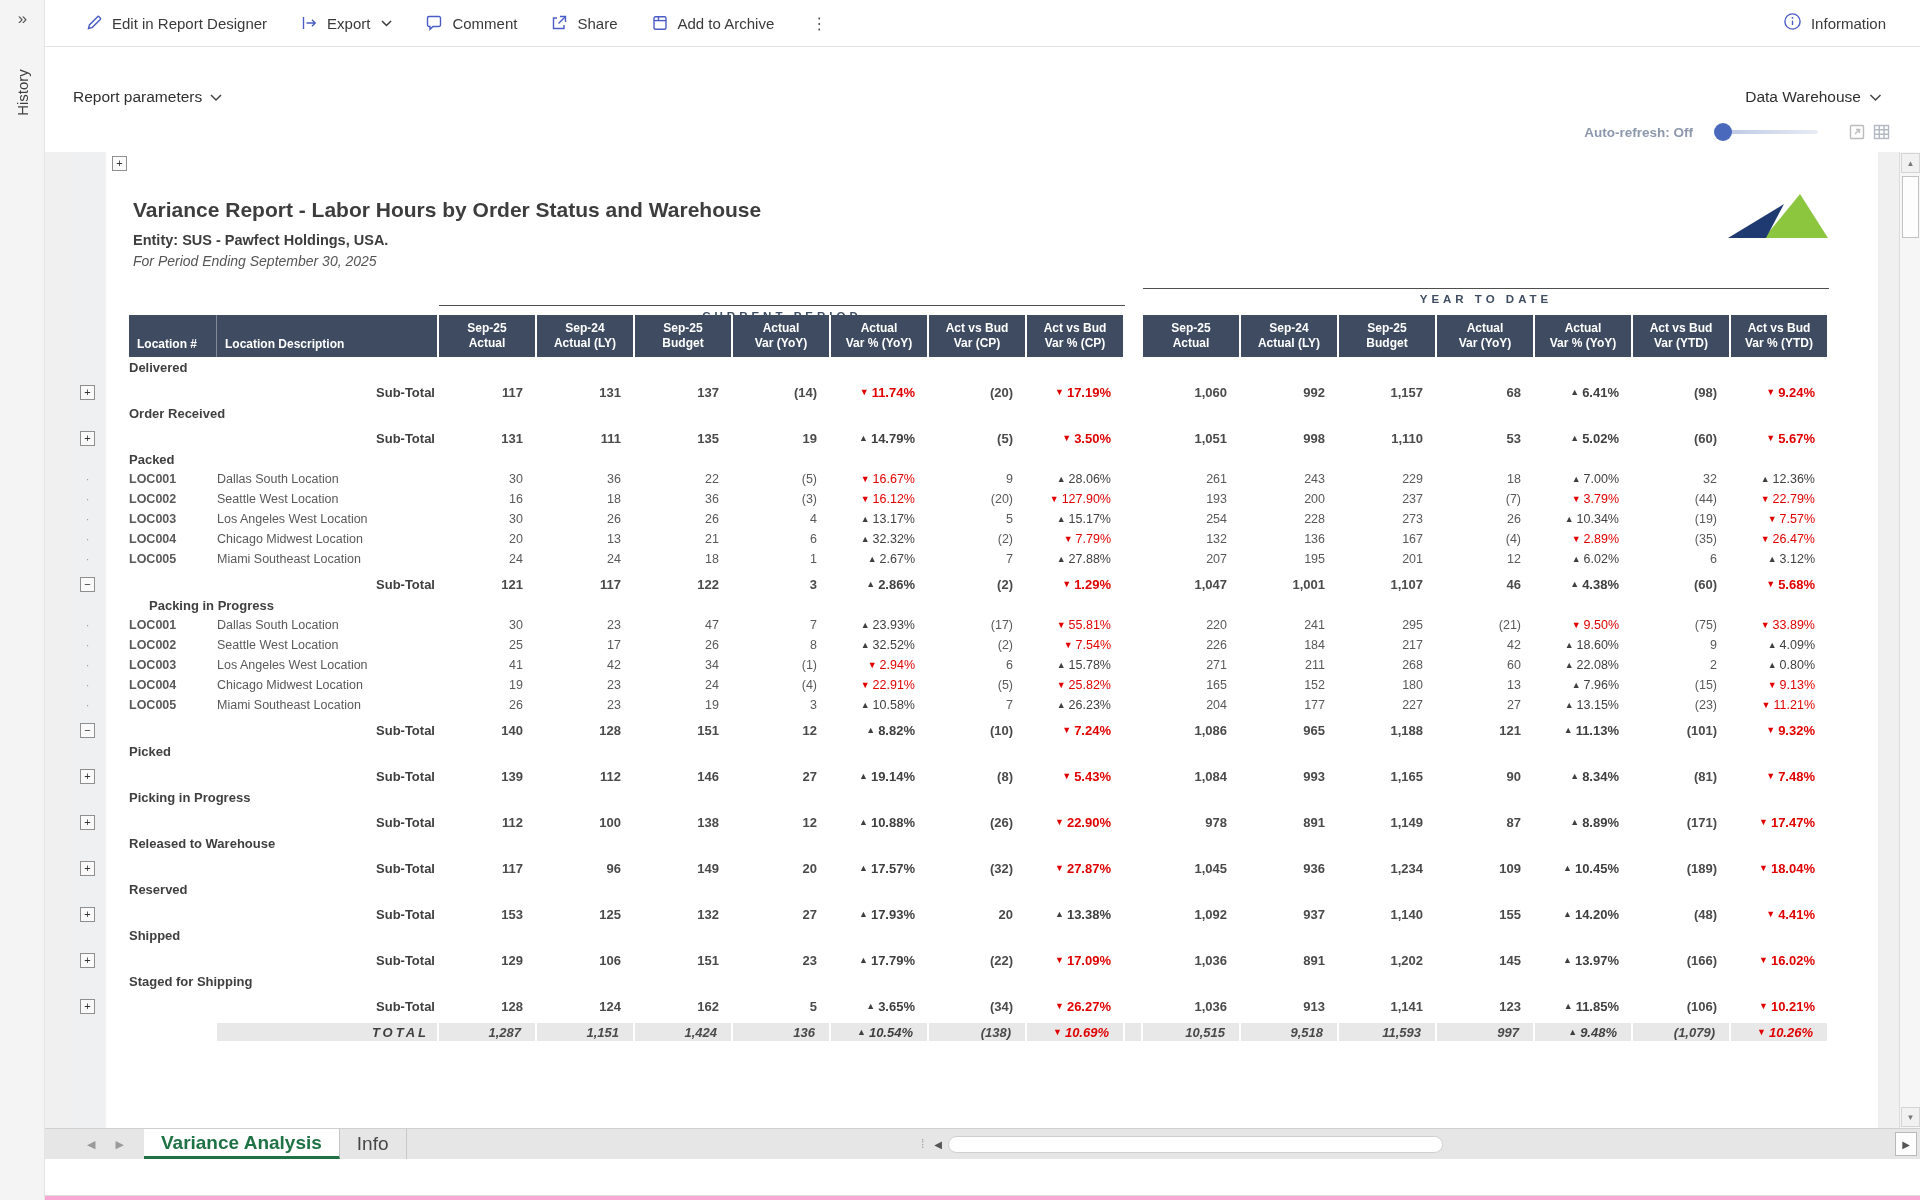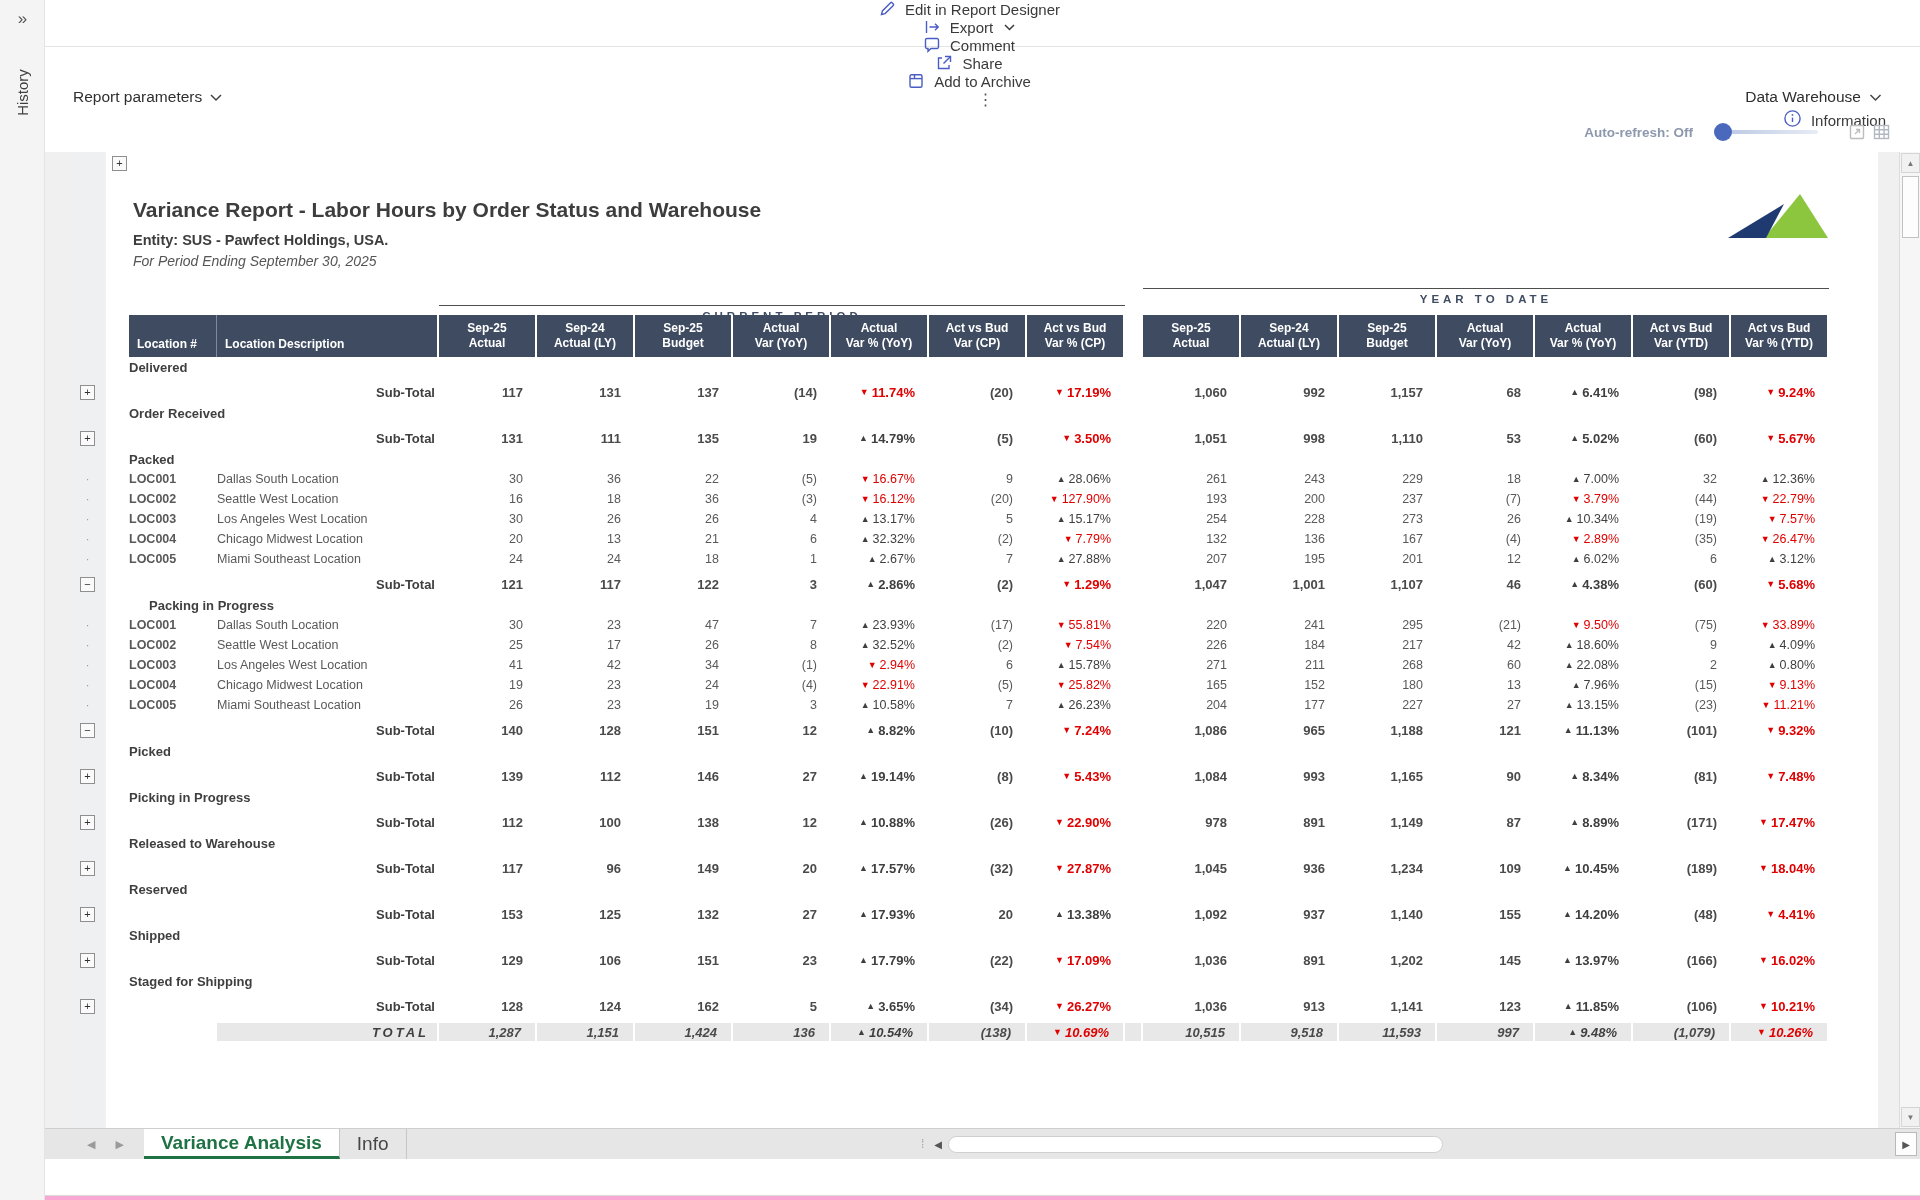--- a/index.html
+++ b/index.html
@@ -11,21 +11,21 @@
   
   .sidebar { position:absolute; left:0; top:0; width:45px; height:1200px;
     background:#f4f4f4; border-right:1px solid #e4e4e4; }
   .collapse-btn { width:45px; height:38px; display:flex; align-items:center; justify-content:center;
     font-size:17px; color:#555; cursor:pointer; }
   .vlabel-wrap { position:absolute; top:44px; left:0; width:45px; height:96px;
     display:flex; align-items:center; justify-content:center; }
   .vlabel { transform:rotate(-90deg); white-space:nowrap; font-size:15px; color:#3f3f3f; }
   
   .toolbar { position:absolute; left:45px; top:0; width:1875px; height:47px; background:#fff;
-    border-bottom:1px solid #e3e3e3; display:flex; align-items:center; padding:0 34px 0 40px;flex-direction:column; }
+    border-bottom:1px solid #e3e3e3; display:flex; align-items:center; padding:0 34px 0 40px; }
   .tb-item { display:flex; align-items:center; gap:9px; margin-right:33px; font-size:15px; color:#3a3a3a; cursor:pointer; }
   .tb-item svg { display:block; }
   .tb-kebab { font-size:16px; color:#555; letter-spacing:0; margin-right:0; padding:0 4px; cursor:pointer; }
   .tb-right { margin-left:auto; display:flex; align-items:center; gap:9px; font-size:15px; cursor:pointer; }
   .chev { margin-left:2px; }
   
   .params-row { position:absolute; left:45px; top:60px; width:1875px; height:58px;
     display:flex; justify-content:space-between; align-items:flex-end; padding:0 38px 12px 28px; }
   .dropdown { display:flex; align-items:center; gap:8px; font-size:15.5px; color:#2f2f2f; cursor:pointer; }
   

